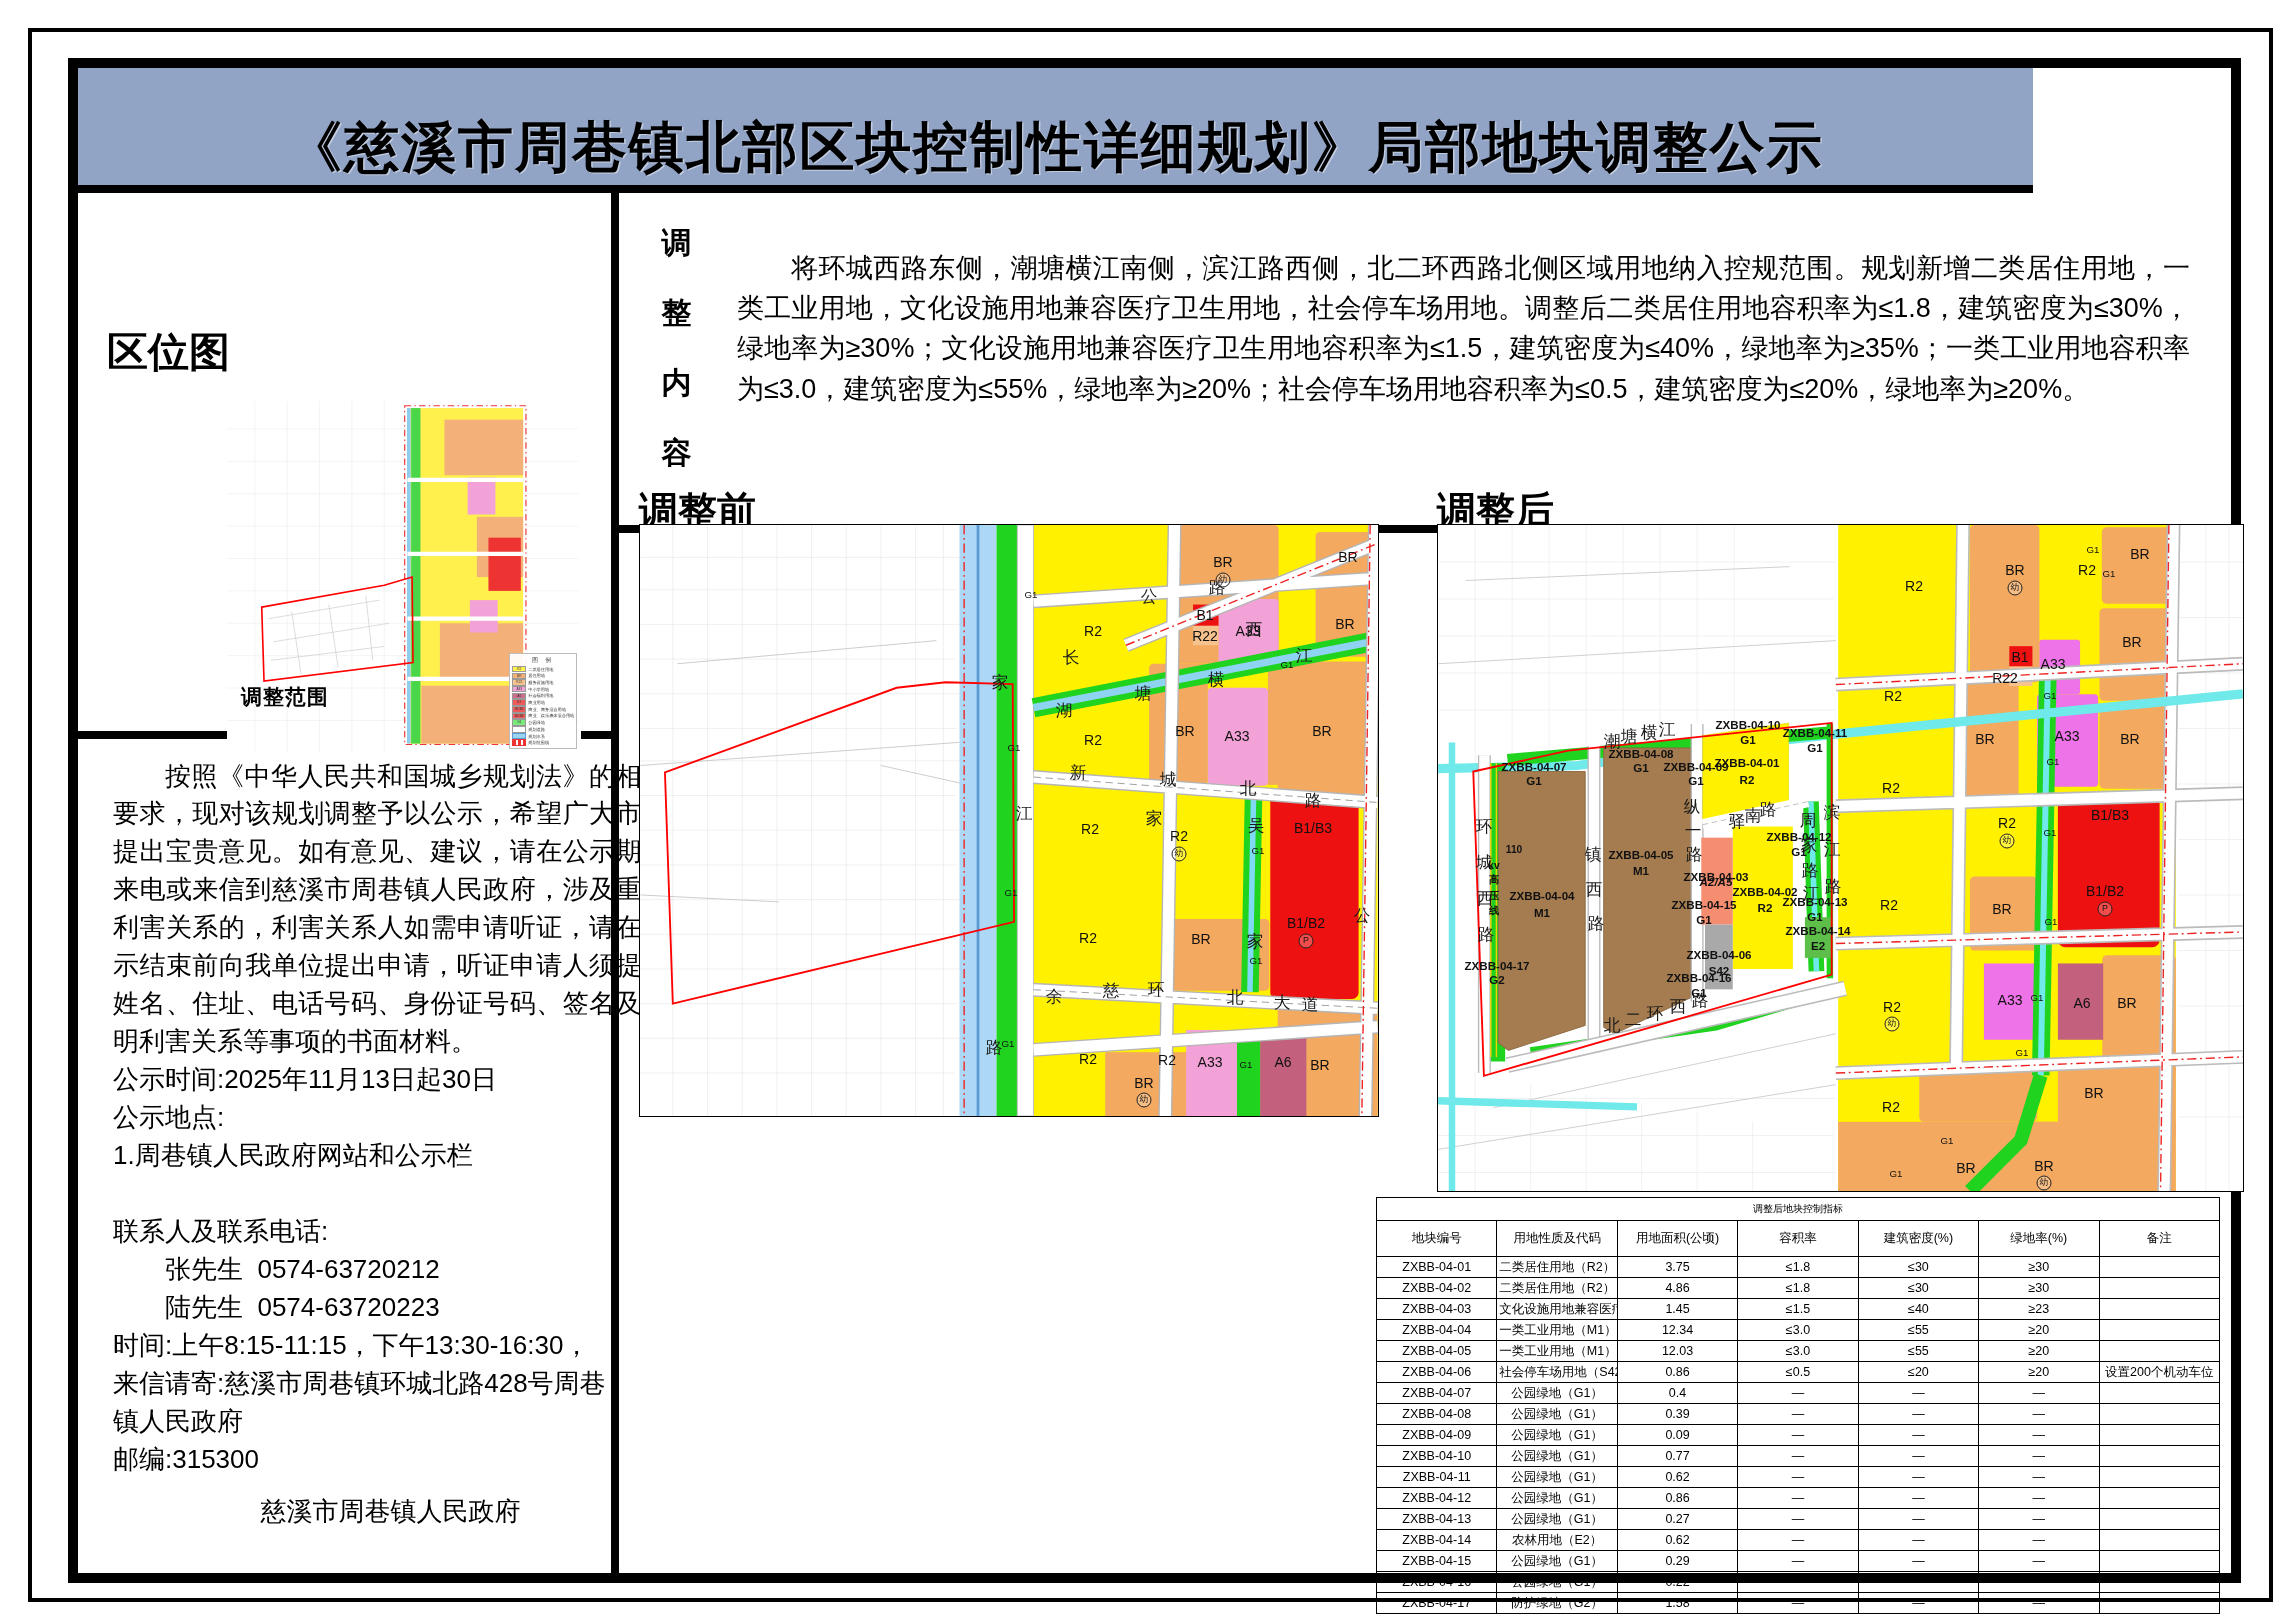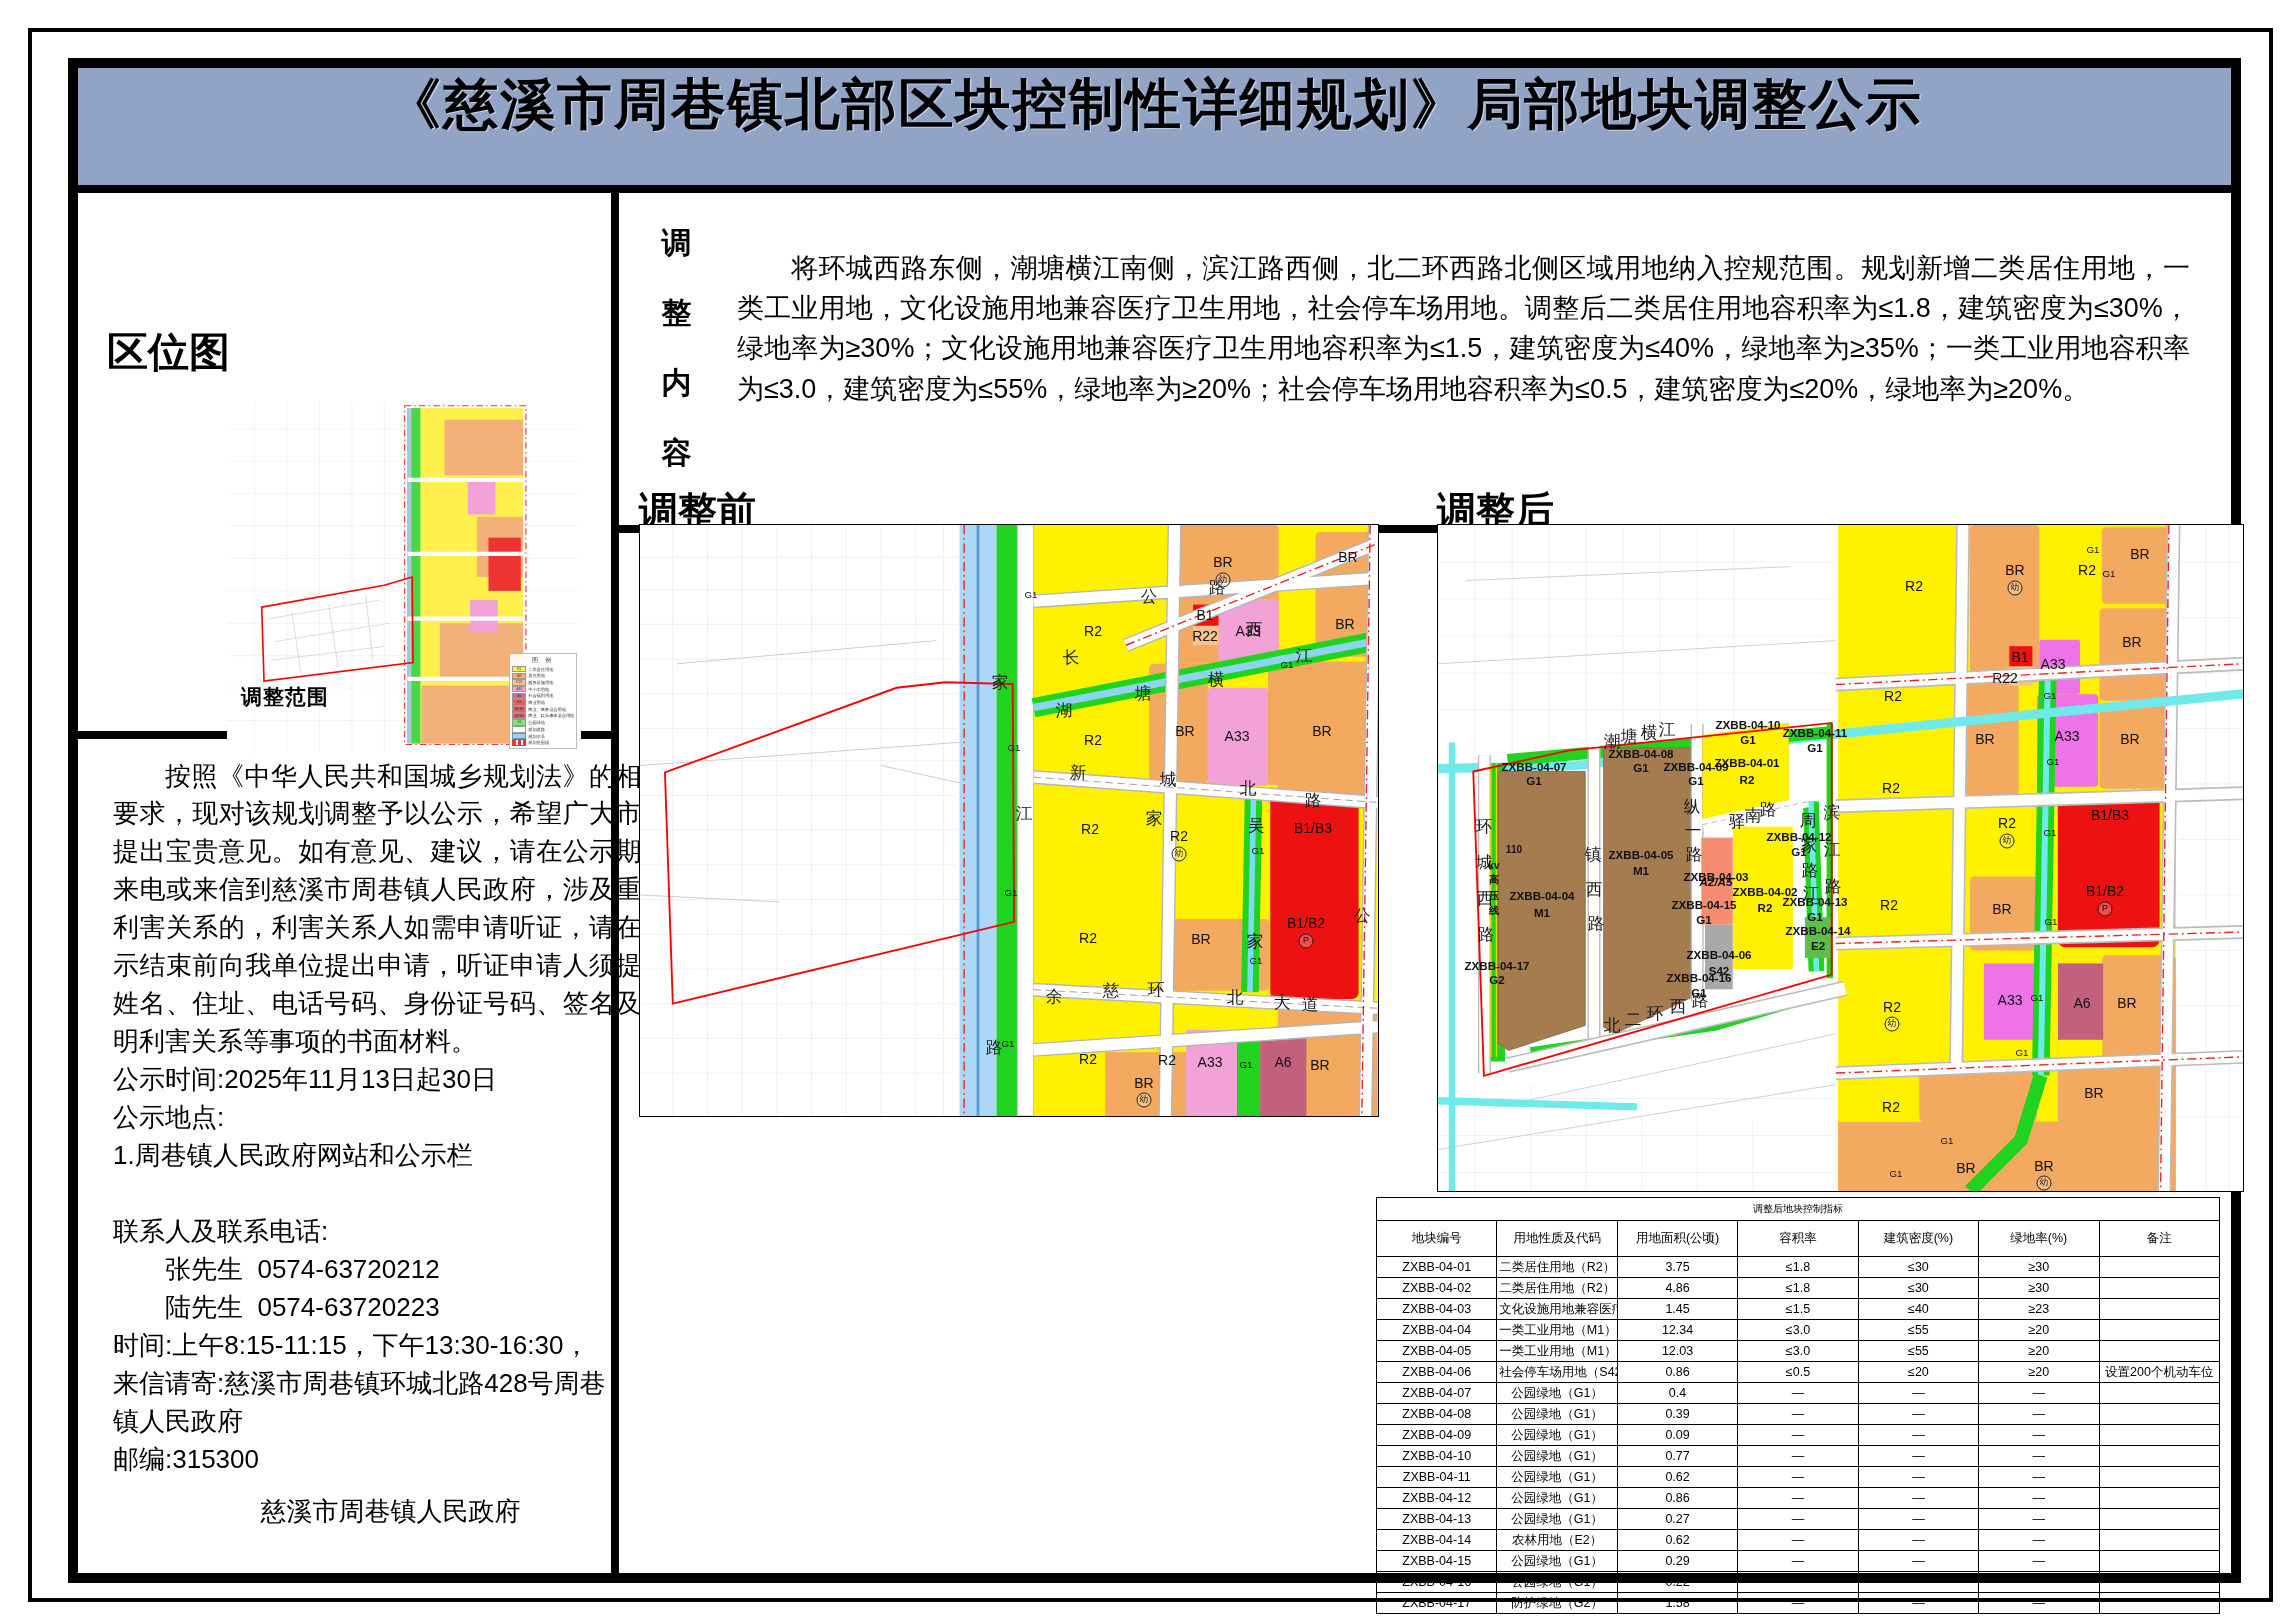--- a/index.html
+++ b/index.html
@@ -3,21 +3,21 @@
 <meta charset="utf-8">
 <style>
   html,body{margin:0;padding:0;background:#fff;}
   body{width:2295px;height:1623px;position:relative;font-family:"Liberation Sans",sans-serif;color:#000;}
   .abs{position:absolute;}
   
   .outer-frame{left:28px;top:28px;width:2237px;height:1566px;border:4.2px solid #000;}
   
   .main-frame{left:68px;top:58px;width:2153px;height:1505px;border:10.2px solid #000;background:#fff;}
   
-  .header-band{left:0;top:0;width:2153px;height:117px;background:#92a4c6;border-bottom:8.3px solid #000;display:flex;align-items:flex-start;justify-content:center;}
+  .header-band{left:0;top:0;width:1955px;height:117px;background:#92a4c6;border-bottom:8.3px solid #000;display:flex;align-items:flex-end;justify-content:center;}
   .header-band h1{margin:0;font-family:"Liberation Serif",serif;font-weight:bold;font-size:55px;letter-spacing:1.9px;color:#000;text-shadow:1.4px 1.4px 0 rgba(255,255,255,.45);}
   
   .vdivider{left:533px;top:125px;width:8.3px;height:1380px;background:#000;}
   .left-col{left:0;top:125px;width:533px;height:1380px;}
   .loc-section{left:0;top:0;width:533px;height:538px;border-bottom:8.3px solid #000;}
   .loc-title{left:29px;top:132px;font-family:"Liberation Serif",serif;font-weight:bold;font-size:41px;}
   .minimap{left:149px;top:208px;width:354px;height:352px;background:#fff;}
   .range-label{left:14px;top:286px;font-size:21px;font-weight:600;letter-spacing:0.9px;}
   .legendbox{left:282px;top:252px;width:68px;height:96px;background:rgba(255,255,255,.92);border:0.5px solid #bbb;padding:1.9px 2.3px;box-sizing:border-box;}
   .legendbox .lg-title{text-align:center;font-size:6px;letter-spacing:2.8px;color:#444;margin-bottom:0.9px;}

